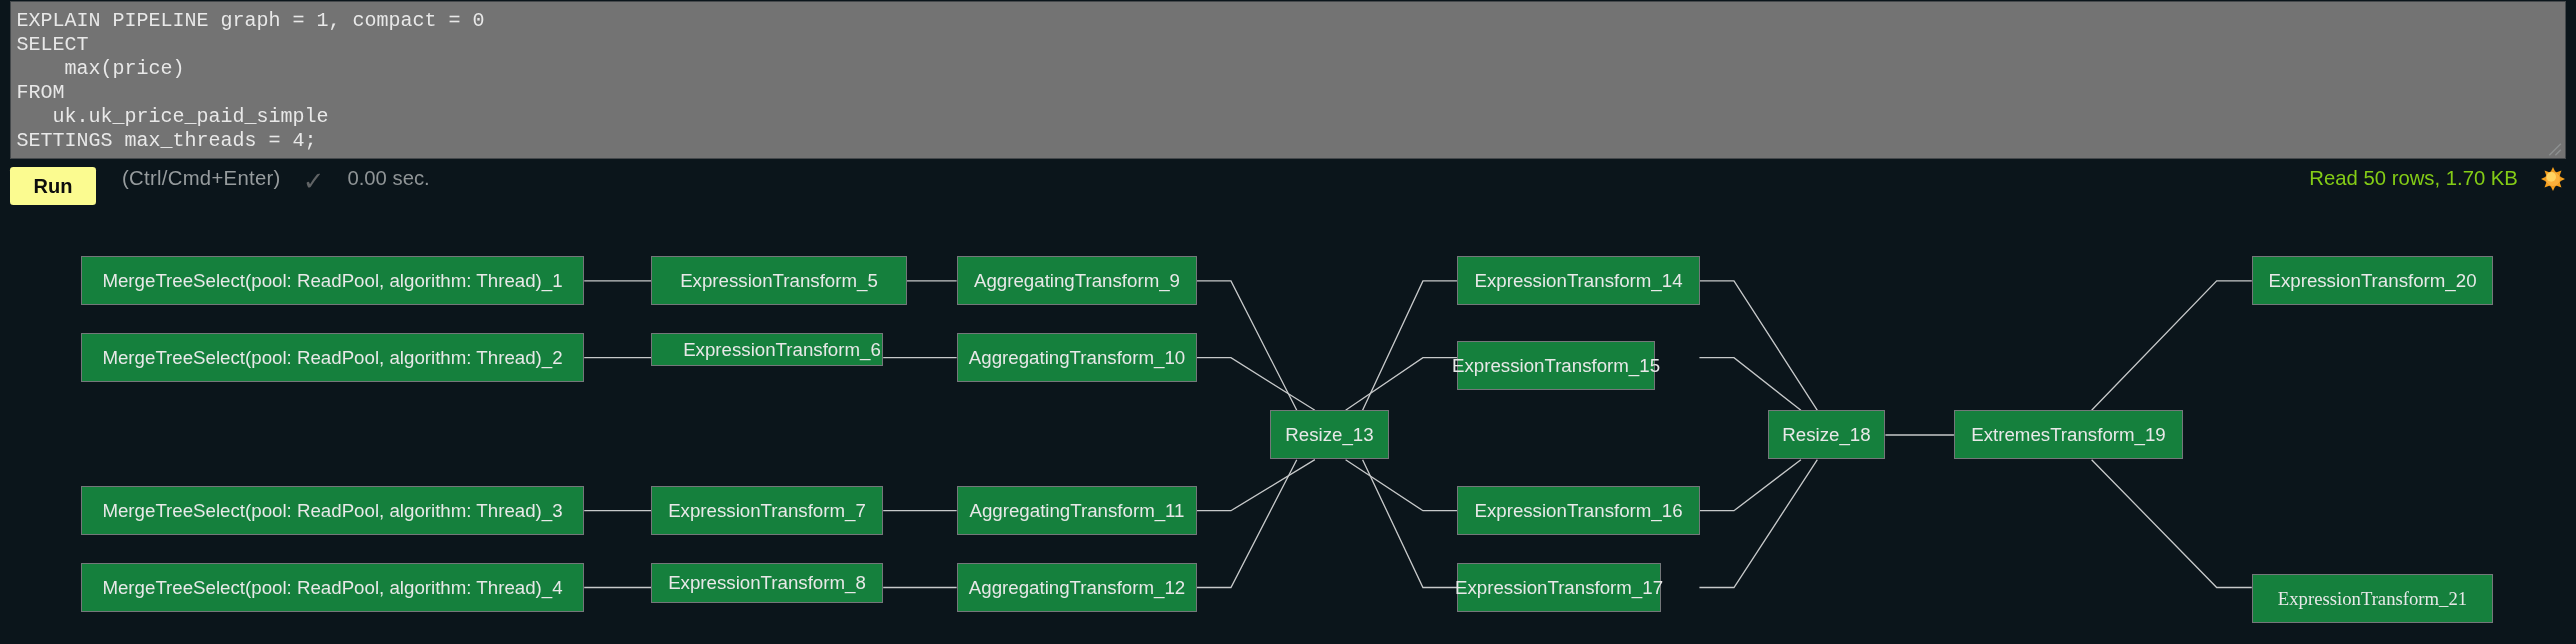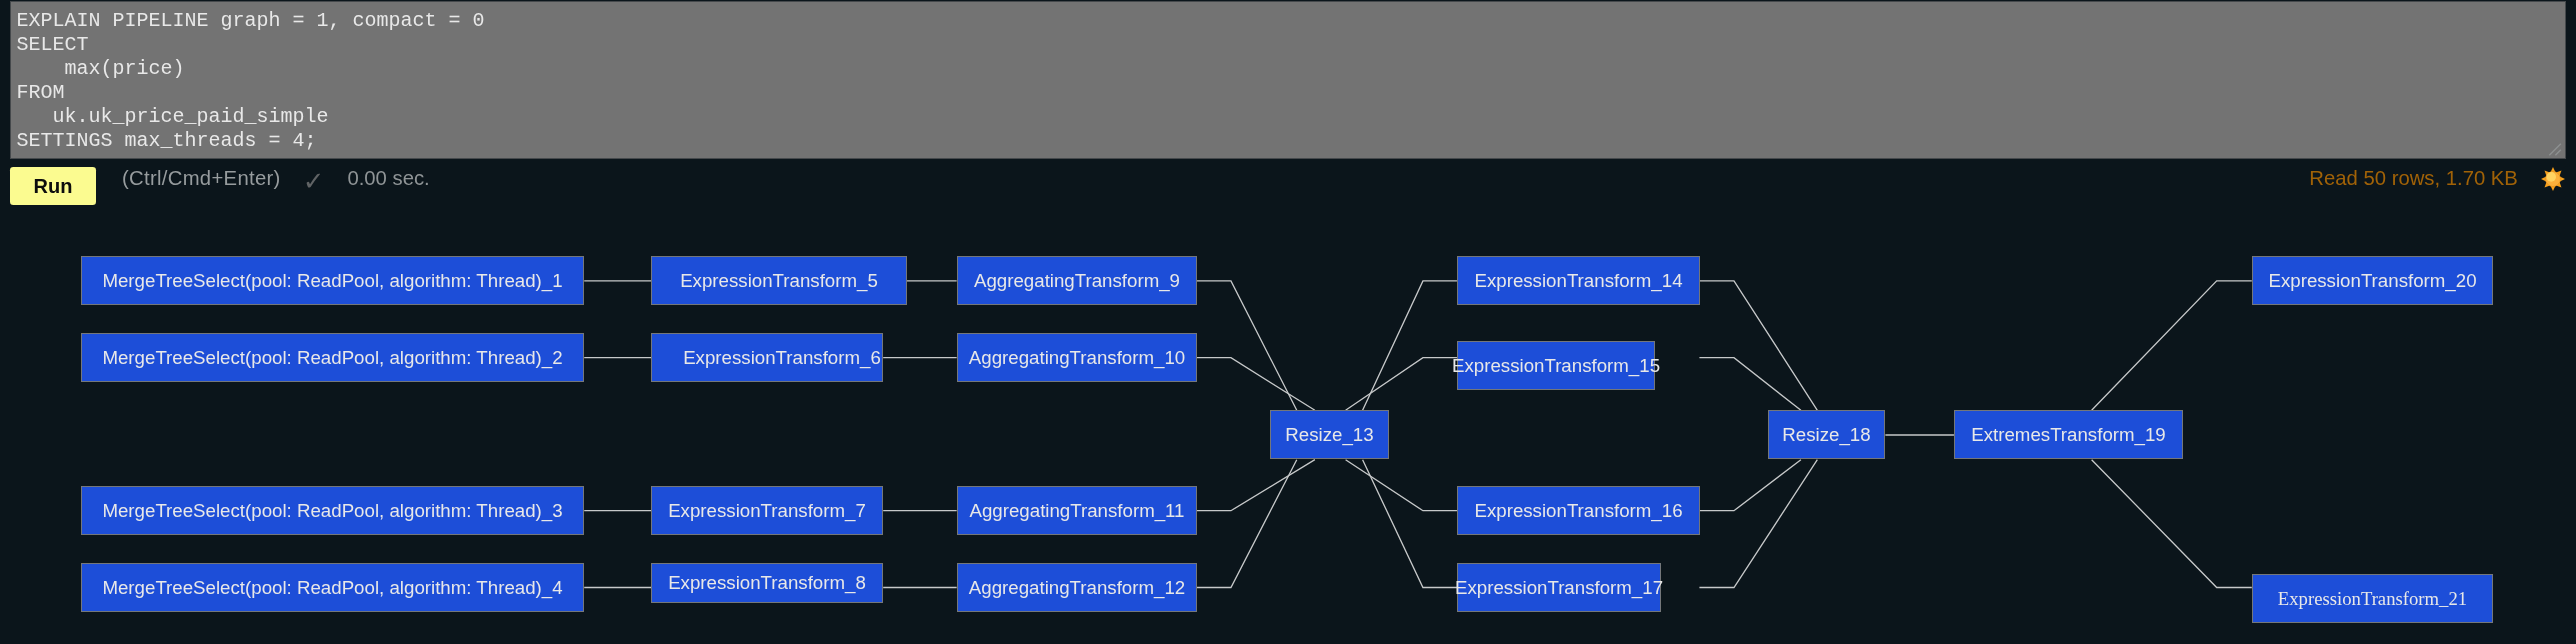--- a/index.html
+++ b/index.html
@@ -72,21 +72,21 @@
     transform: translateY(-1.1px);
   }
   .elapsed {
     margin-left: 23px;
     font-size: 20.3px;
     color: #8f9496;
   }
   .spacer { flex: 1 1 auto; }
   .stats {
     font-size: 20.3px;
-    color: #a16207;
+    color: #84cc16;
   }
   .sun {
     margin-left: 23px;
     margin-right: 1.1px;
     width: 24px; height: 24px;
     flex: 0 0 auto;
     cursor: pointer;
   }
 
   
@@ -102,21 +102,21 @@
     width: 2576px; height: 644px;
   }
   .edge {
     fill: none;
     stroke: #c7c9ca;
     stroke-width: 2.4;
   }
   .node {
     position: absolute;
     box-sizing: border-box;
-    background: #1d4ed8;
+    background: #15803d;
     border: 1.6px solid #74777a;
     color: #e8e8e8;
     font-size: 18.7px;
     display: flex;
     align-items: center;
     justify-content: center;
     white-space: nowrap;
   }
 </style>
 </head>
@@ -185,21 +185,21 @@
         <polyline points="3436,793 3561,793" class="edge"></polyline>
         <polyline points="3812,748 4040,512 4104,512" class="edge"></polyline>
         <polyline points="3812,838 4040,1071 4104,1071" class="edge"></polyline>
       </svg>
     <div>
         <div class="node" style="left: 81px; top: 256px; width: 503px; height: 49px;">MergeTreeSelect(pool: ReadPool, algorithm: Thread)_1</div>
         <div class="node" style="left: 81px; top: 333px; width: 503px; height: 49px;">MergeTreeSelect(pool: ReadPool, algorithm: Thread)_2</div>
         <div class="node" style="left: 81px; top: 486px; width: 503px; height: 49px;">MergeTreeSelect(pool: ReadPool, algorithm: Thread)_3</div>
         <div class="node" style="left: 81px; top: 563px; width: 503px; height: 49px;">MergeTreeSelect(pool: ReadPool, algorithm: Thread)_4</div>
         <div class="node" style="left: 651px; top: 256px; width: 256px; height: 49px;">ExpressionTransform_5</div>
-        <div class="node" style="left: 651px; top: 333px; width: 232px; height: 49px; padding-left: 30px;">ExpressionTransform_6</div>
+        <div class="node" style="left: 651px; top: 333px; width: 232px; height: 33px; padding-left: 30px;">ExpressionTransform_6</div>
         <div class="node" style="left: 651px; top: 486px; width: 232px; height: 49px;">ExpressionTransform_7</div>
         <div class="node" style="left: 651px; top: 563px; width: 232px; height: 40px;">ExpressionTransform_8</div>
         <div class="node" style="left: 957px; top: 256px; width: 240px; height: 49px;">AggregatingTransform_9</div>
         <div class="node" style="left: 957px; top: 333px; width: 240px; height: 49px;">AggregatingTransform_10</div>
         <div class="node" style="left: 957px; top: 486px; width: 240px; height: 49px;">AggregatingTransform_11</div>
         <div class="node" style="left: 957px; top: 563px; width: 240px; height: 49px;">AggregatingTransform_12</div>
         <div class="node" style="left: 1270px; top: 410px; width: 119px; height: 49px;">Resize_13</div>
         <div class="node" style="left: 1457px; top: 256px; width: 243px; height: 49px;">ExpressionTransform_14</div>
         <div class="node" style="left: 1457px; top: 341px; width: 198px; height: 49px;">ExpressionTransform_15</div>
         <div class="node" style="left: 1457px; top: 486px; width: 243px; height: 49px;">ExpressionTransform_16</div>

